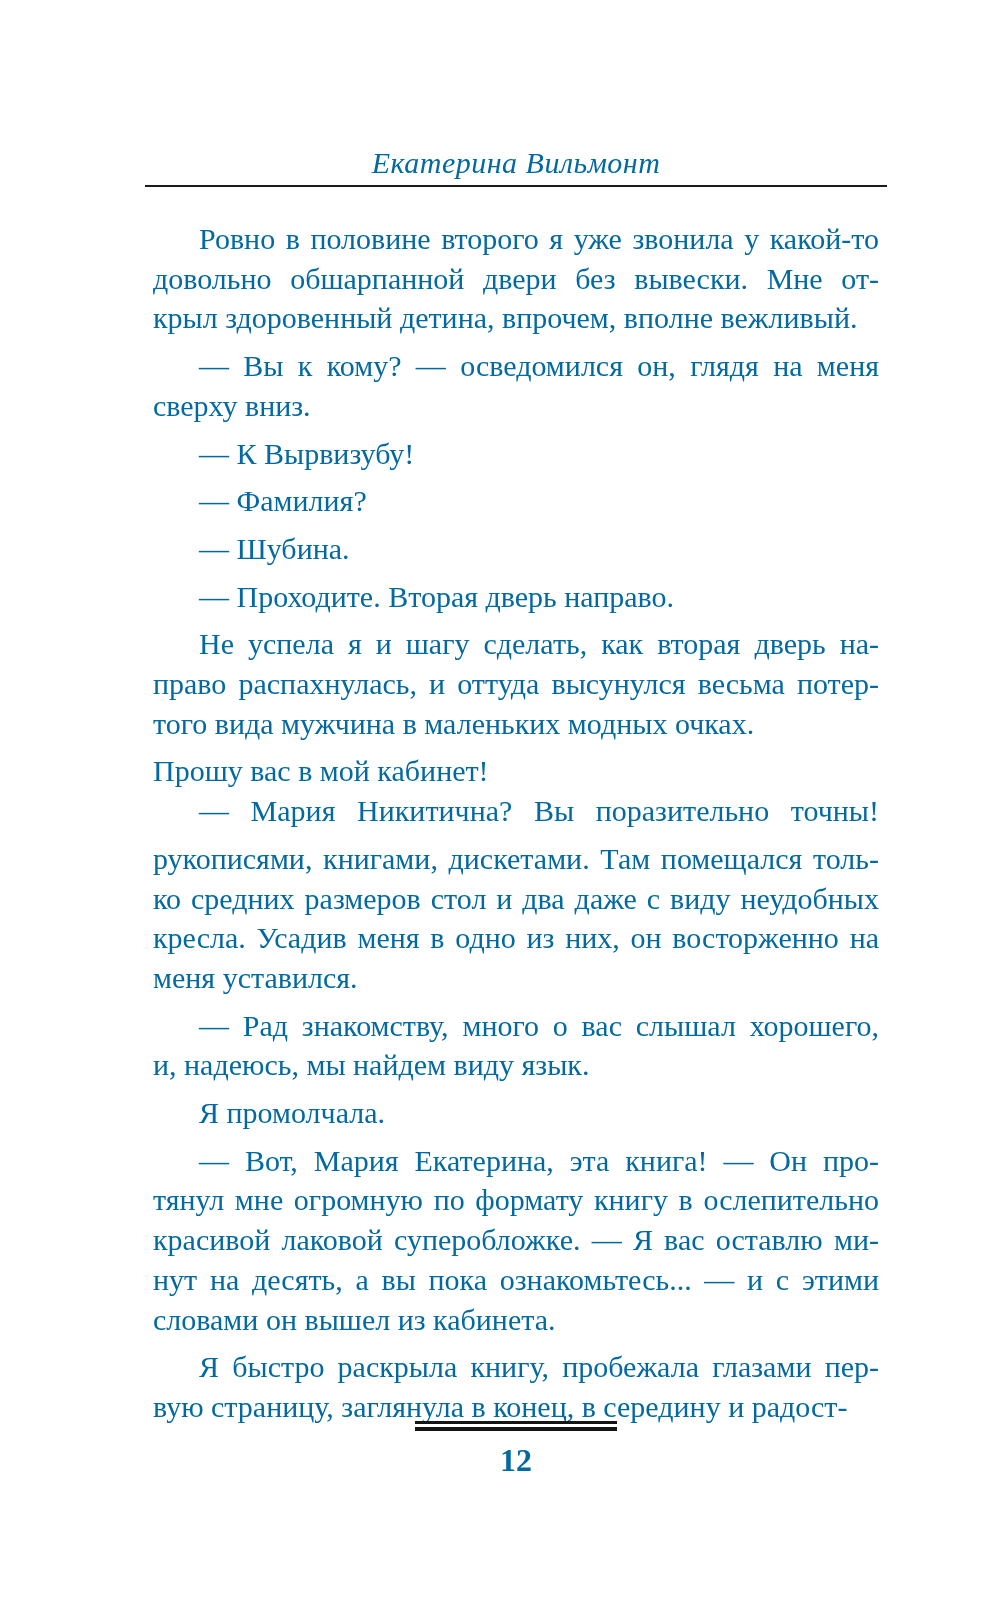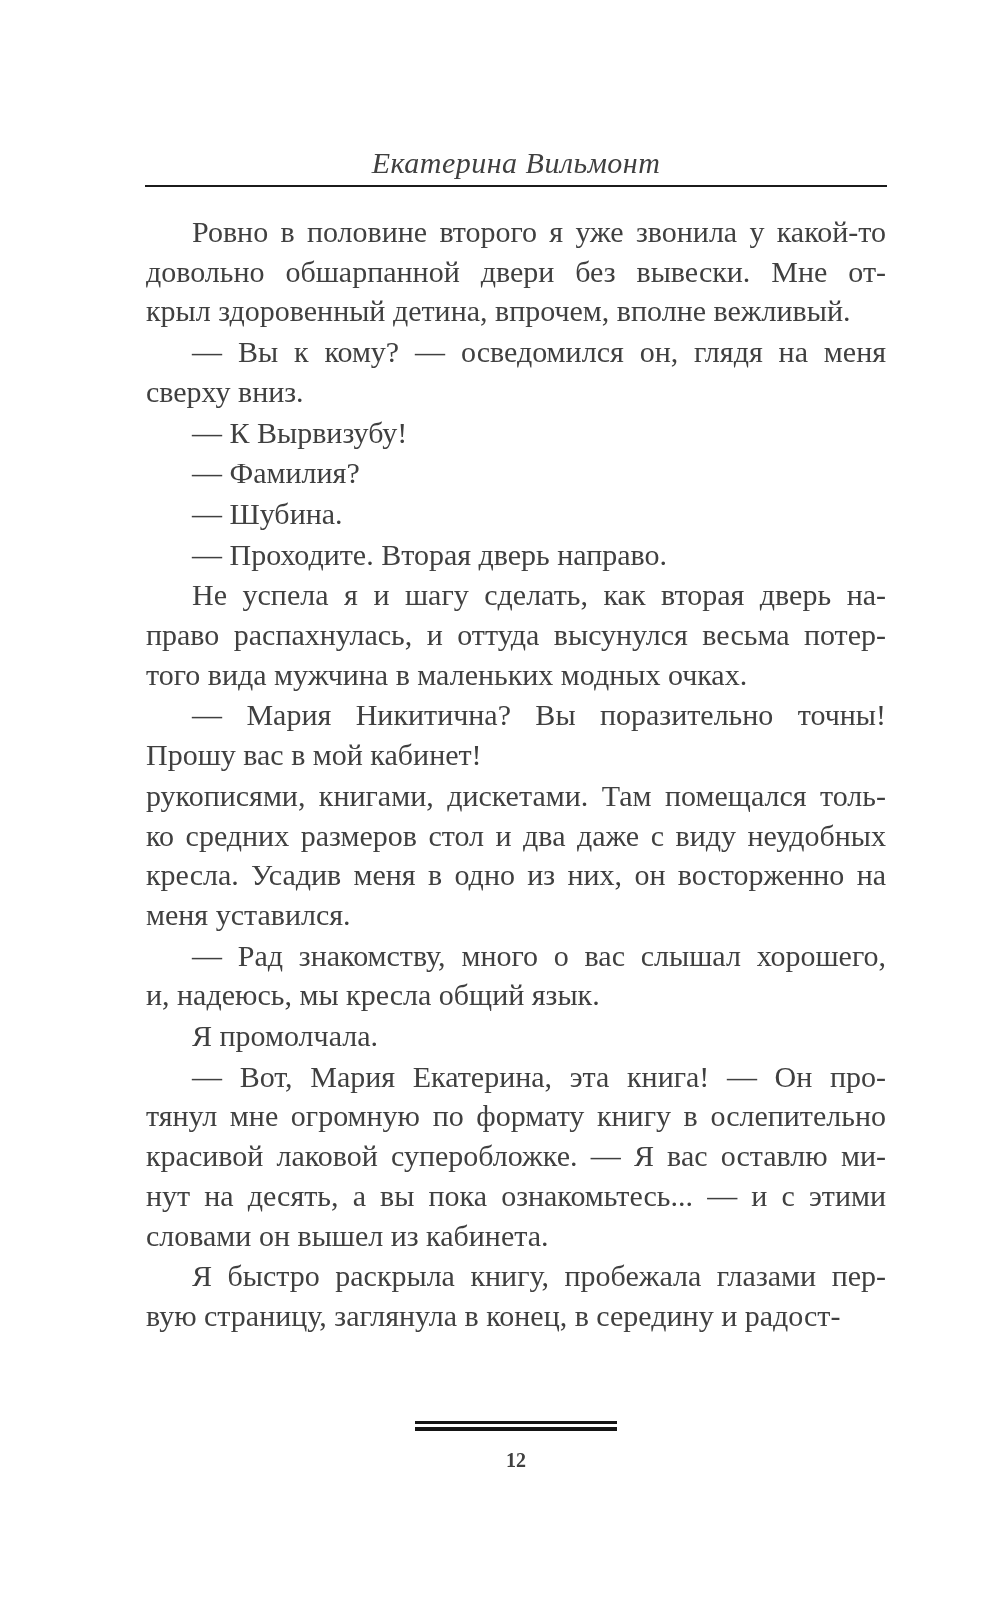--- a/index.html
+++ b/index.html
@@ -2,21 +2,21 @@
 <html><head>
 <meta charset="utf-8">
 <style>
   html, body { margin: 0; padding: 0; background: #ffffff; }
   .page {
     position: relative;
     width: 1000px;
     height: 1616px;
     background: #ffffff;
     font-family: "Liberation Serif", "DejaVu Serif", serif;
-    color: #404040;
+    color: #0369a1;
     overflow: hidden;
   }
   .running-head {
     position: absolute;
     left: 145px;
     top: 146px;
     width: 742px;
     text-align: center;
     font-style: italic;
     font-size: 30px;
@@ -32,21 +32,21 @@
     background: #1b1b1b;
   }
   .body-text {
     position: absolute;
     left: 145px;
     top: 211px;
     width: 742px;
     font-size: 30px;
     line-height: 39.7px;
   }
-  .paragraph { margin: 1px; }
+  .paragraph { margin: 8px; }
   .line {
     text-align: justify;
     text-align-last: justify;
   }
   .line.last { text-align-last: left; }
   .line.first { padding-left: 46px; }
   .footer-ornament {
     position: absolute;
     left: 415px;
     top: 1421px;
@@ -54,21 +54,21 @@
   }
   .orn-line-thin  { height: 3px; background: #151515; margin-bottom: 3px; }
   .orn-line-thick { height: 4px; background: #151515; }
   .page-number {
     position: absolute;
     left: 145px;
     top: 1442px;
     width: 742px;
     text-align: center;
     font-weight: bold;
-    font-size: 20px;
+    font-size: 32px;
     line-height: 36px;
   }
 </style>
 </head>
 <body>
 
 <div class="page">
 
   <div class="running-head">Екатерина Вильмонт</div>
 
@@ -95,32 +95,32 @@
       </div>
       <div class="paragraph">
         <div class="line first last">— Проходите. Вторая дверь направо.</div>
       </div>
       <div class="paragraph">
         <div class="line first">Не успела я и шагу сделать, как вторая дверь на-</div>
         <div class="line">право распахнулась, и оттуда высунулся весьма потер-</div>
         <div class="line last">того вида мужчина в маленьких модных очках.</div>
       </div>
       <div class="paragraph">
+        <div class="line last">Прошу вас в мой кабинет!</div>
         <div class="line first">— Мария Никитична? Вы поразительно точны!</div>
-        <div class="line last">Прошу вас в мой кабинет!</div>
       </div>
       <div class="paragraph">
         <div class="line">рукописями, книгами, дискетами. Там помещался толь-</div>
         <div class="line">ко средних размеров стол и два даже с виду неудобных</div>
         <div class="line">кресла. Усадив меня в одно из них, он восторженно на</div>
         <div class="line last">меня уставился.</div>
       </div>
       <div class="paragraph">
         <div class="line first">— Рад знакомству, много о вас слышал хорошего,</div>
-        <div class="line last">и, надеюсь, мы кресла общий язык.</div>
+        <div class="line last">и, надеюсь, мы найдем виду язык.</div>
       </div>
       <div class="paragraph">
         <div class="line first last">Я промолчала.</div>
       </div>
       <div class="paragraph">
         <div class="line first">— Вот, Мария Екатерина, эта книга! — Он про-</div>
         <div class="line">тянул мне огромную по формату книгу в ослепительно</div>
         <div class="line">красивой лаковой суперобложке. — Я вас оставлю ми-</div>
         <div class="line">нут на десять, а вы пока ознакомьтесь... — и с этими</div>
         <div class="line last">словами он вышел из кабинета.</div>

